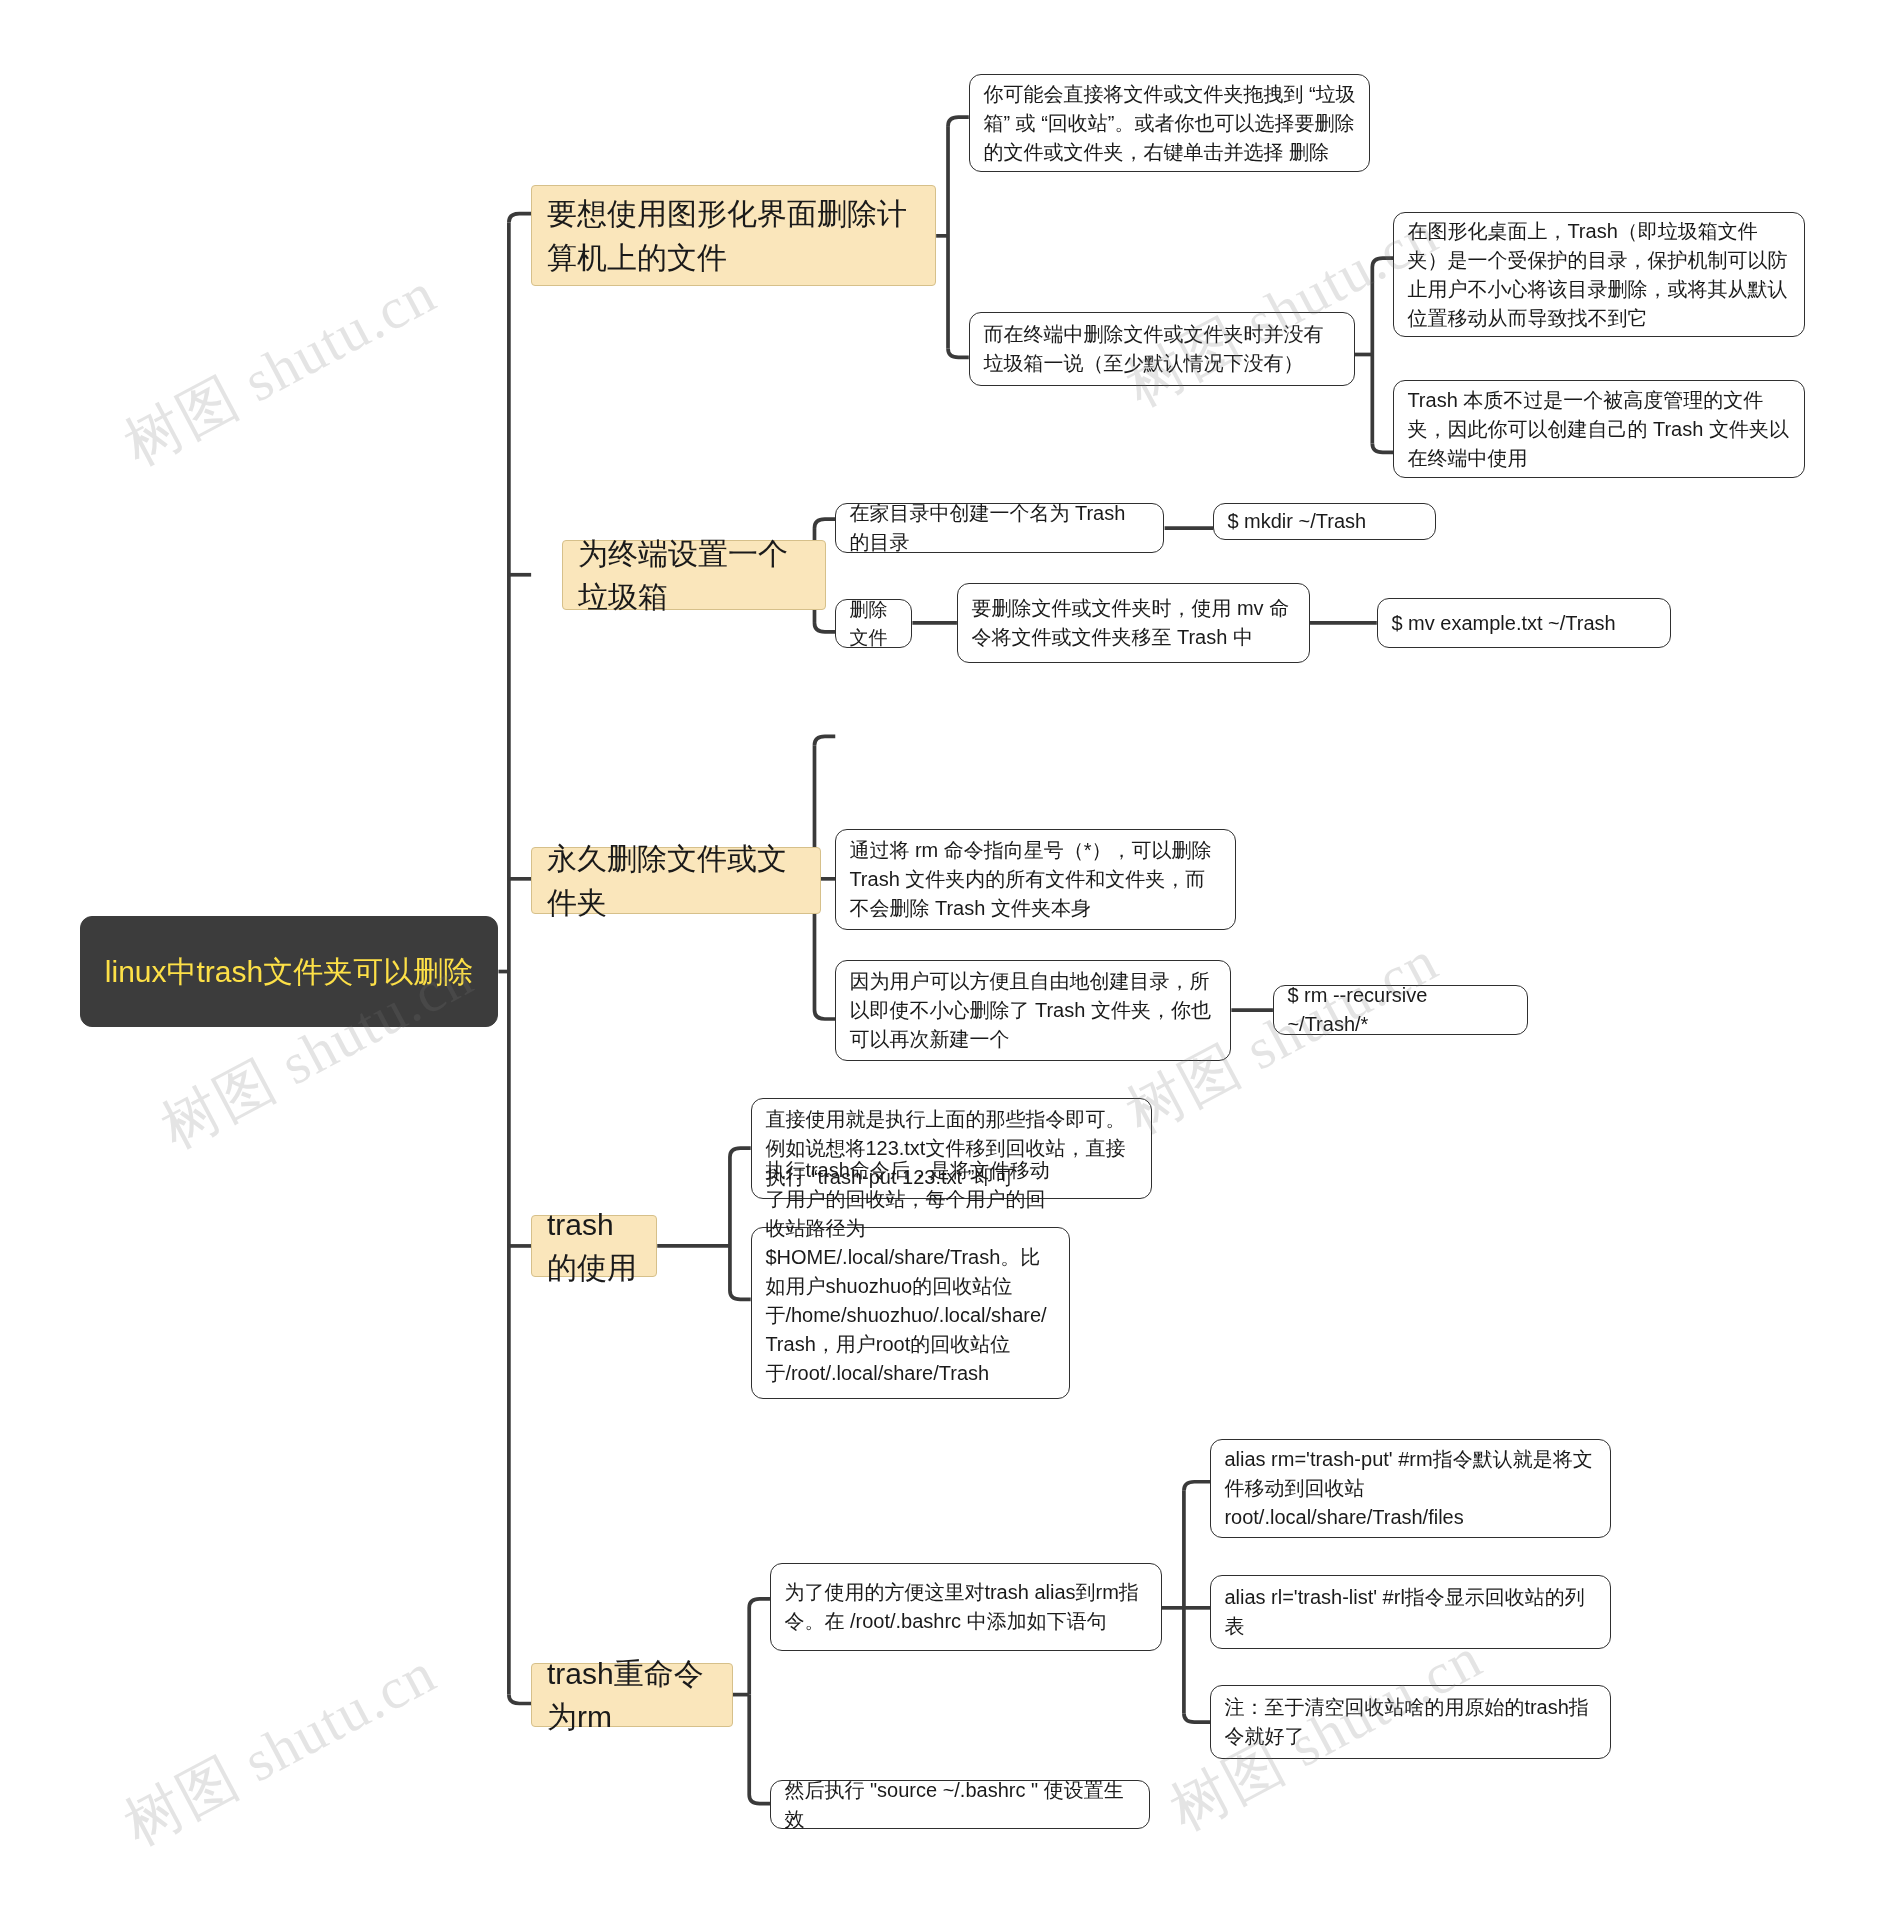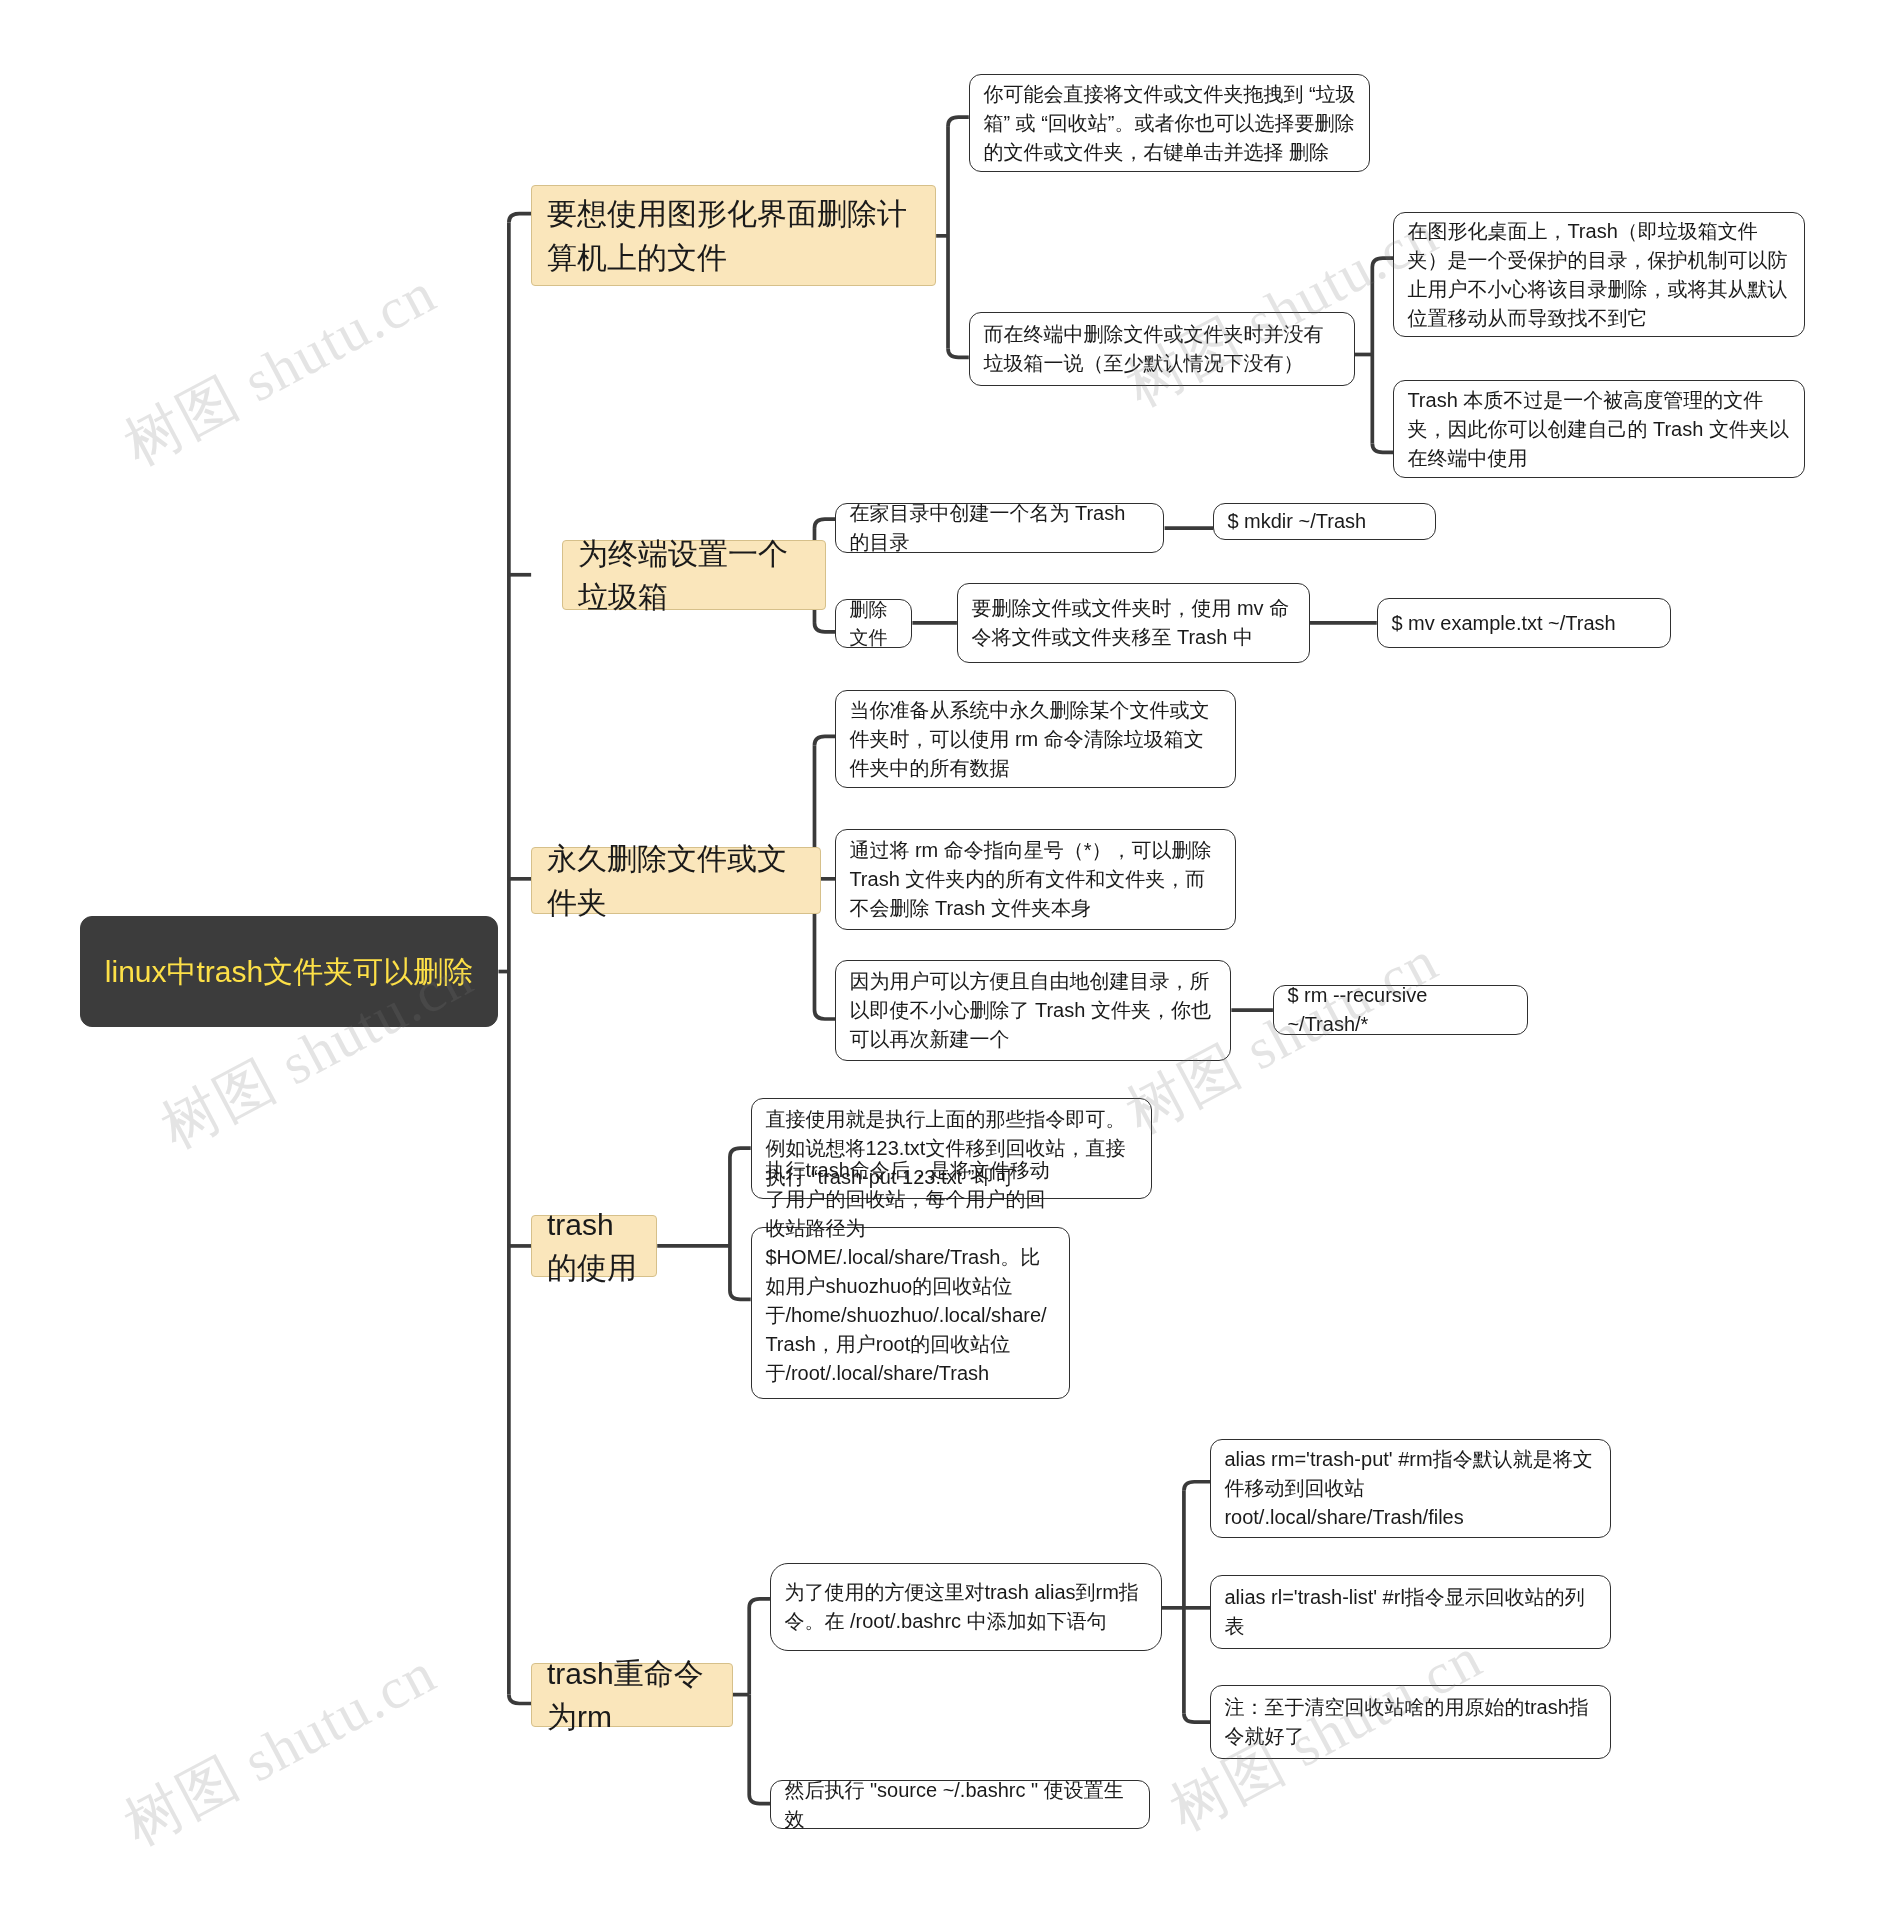--- a/index.html
+++ b/index.html
@@ -195,23 +195,20 @@
   </div>
 
   <div class="node lvl3" style="left:1377px; top:598px; width:294px; height:50px;">
     <span class="txt">$ mv example.txt ~/Trash</span>
   </div>
 
   <div class="node lvl1" style="left:531px; top:847px; width:290px; height:67px;">
     <span class="txt">永久删除文件或文件夹</span>
   </div>
 
-  <div class="node lvl2" style="left:835px; top:690px; width:401px; height:98px;">
-    <span class="txt">当你准备从系统中永久删除某个文件或文件夹时，可以使用 rm 命令清除垃圾箱文件夹中的所有数据</span>
-  </div>
 
   <div class="node lvl2" style="left:835px; top:829px; width:401px; height:101px;">
     <span class="txt">通过将 rm 命令指向星号（*），可以删除 Trash 文件夹内的所有文件和文件夹，而不会删除 Trash 文件夹本身</span>
   </div>
 
   <div class="node lvl2" style="left:835px; top:960px; width:396px; height:101px;">
     <span class="txt">因为用户可以方便且自由地创建目录，所以即使不小心删除了 Trash 文件夹，你也可以再次新建一个</span>
   </div>
 
   <div class="node lvl3" style="left:1273px; top:985px; width:255px; height:50px;">
@@ -227,21 +224,21 @@
   </div>
 
   <div class="node lvl2" style="left:751px; top:1227px; width:319px; height:172px;align-items:flex-end;">
     <span class="txt">执行trash命令后，是将文件移动了用户的回收站，每个用户的回收站路径为$HOME/.local/share/Trash。比如用户shuozhuo的回收站位于/home/shuozhuo/.local/share/Trash，用户root的回收站位于/root/.local/share/Trash</span>
   </div>
 
   <div class="node lvl1" style="left:531px; top:1663px; width:202px; height:64px;">
     <span class="txt">trash重命令为rm</span>
   </div>
 
-  <div class="node lvl2" style="left:770px; top:1563px; width:392px; height:88px;border-radius:18px;">
+  <div class="node lvl2" style="left:770px; top:1563px; width:392px; height:88px;">
     <span class="txt">为了使用的方便这里对trash alias到rm指令。在 /root/.bashrc 中添加如下语句</span>
   </div>
 
   <div class="node lvl3" style="left:1210px; top:1439px; width:401px; height:99px;">
     <span class="txt">alias rm='trash-put'  #rm指令默认就是将文件移动到回收站 root/.local/share/Trash/files</span>
   </div>
 
   <div class="node lvl3" style="left:1210px; top:1575px; width:401px; height:74px;">
     <span class="txt">alias rl='trash-list' #rl指令显示回收站的列表</span>
   </div>

